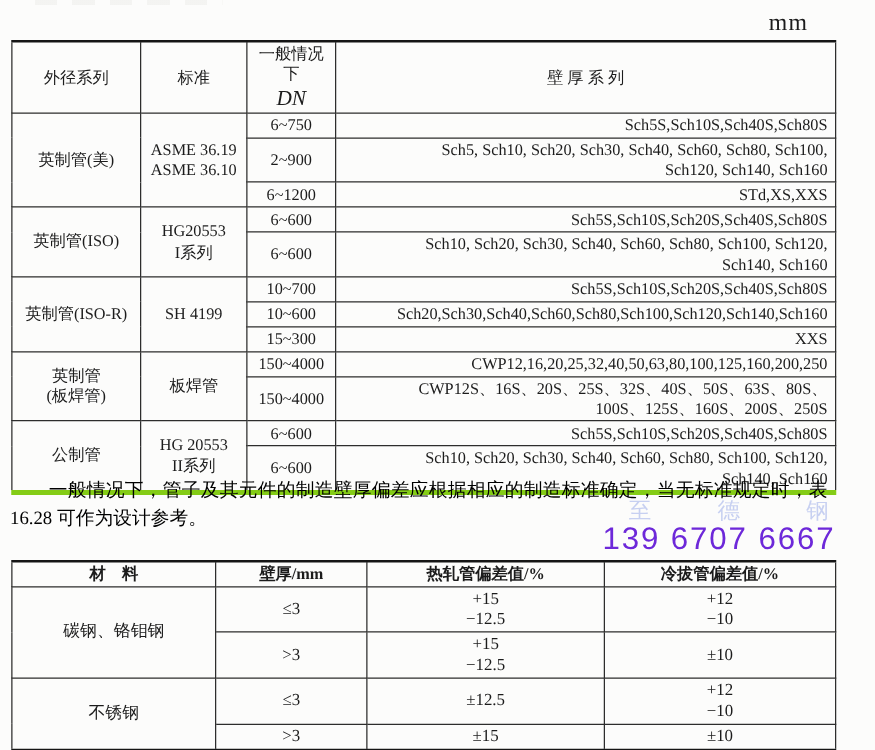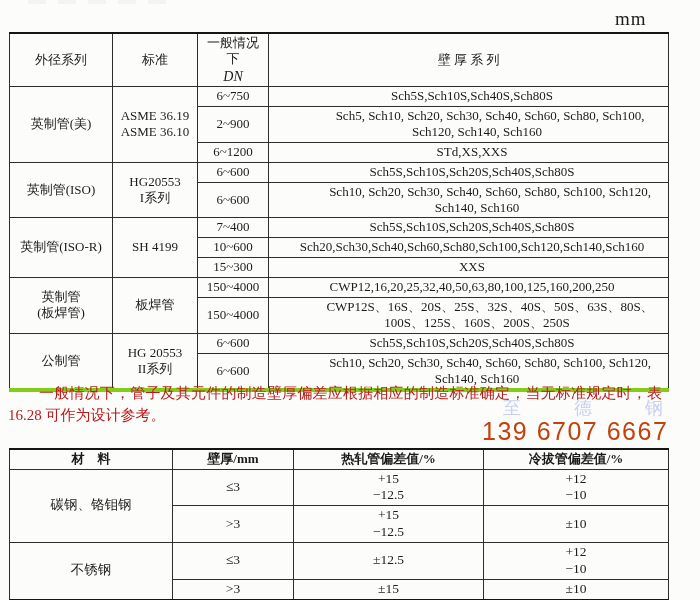--- a/index.html
+++ b/index.html
@@ -33,32 +33,32 @@
     border:1px solid #2d2d2d; padding:1px 4px;
     font-size:13px; font-weight:normal; vertical-align:middle;
     text-align:center; line-height:1.25; overflow:hidden;
   }
   .pre { white-space:pre-line; }
   .t1 { top:32px; border-top:2px solid #151515; border-bottom:4px solid #84cc16; }
   .t1 tr.h  { height:37px; }
   .t1 tr.n  { height:20px; }
   .t1 tr.t  { height:33px; }
   .t1 td.series {
-    text-align:center; padding-left:13px; padding-right:6px;
+    text-align:right; padding-left:13px; padding-right:6px;
   }
   .t1 td.series.indent { text-indent:26px;padding-left:23px; }
-  .t1 th .dn-sub { font-style:italic; font-size:14px; }
+  .t1 th .dn-sub { font-style:italic; font-size:17px; }
   .para {
     position:absolute; top:367px; left:8px; width:654px;
     font-size:15px; line-height:22px; text-indent:31px;
-    text-align:justify; color:#b91c1c;
+    text-align:justify; color:#000000;
   }
   .watermark { position:absolute; font-family:"Liberation Sans", sans-serif; pointer-events:none; }
   .wm1 { top:396px; left:503px; font-size:18px; letter-spacing:24px; color:#c7d0f1; white-space:nowrap; }
-  .wm2 { top:417px; left:482px; font-size:25px; letter-spacing:1.5px; color:#c2410c; white-space:nowrap; }
+  .wm2 { top:417px; left:482px; font-size:25px; letter-spacing:1.5px; color:#6d28d9; white-space:nowrap; }
   .t2 { top:448px; border-top:2px solid #151515; border-bottom:3px solid #151515; }
   .t2 tr.head th { font-weight:bold; }
   .t2 tr.head { height:20px; }
   .t2 tr.r-a { height:35px; }
   .t2 tr.r-b { height:36px; }
   .t2 tr.r-c { height:33px; }
   .t2 tr.r-d { height:20px; }
   .t2 td { font-size:13.5px; }
 </style>
 </head>
@@ -112,21 +112,21 @@
       <td class="series">Sch5S,Sch10S,Sch20S,Sch40S,Sch80S</td>
     </tr>
     <tr class="t">
       <td>6~600</td>
       <td class="series indent">Sch10, Sch20, Sch30, Sch40, Sch60, Sch80, Sch100, Sch120, Sch140, Sch160</td>
     </tr>
 
     <tr class="n">
       <td rowspan="3">英制管(ISO-R)</td>
       <td rowspan="3">SH 4199</td>
-      <td>7~400</td>
+      <td>10~700</td>
       <td class="series">Sch5S,Sch10S,Sch20S,Sch40S,Sch80S</td>
     </tr>
     <tr class="n">
       <td>10~600</td>
       <td class="series">Sch20,Sch30,Sch40,Sch60,Sch80,Sch100,Sch120,Sch140,Sch160</td>
     </tr>
     <tr class="n">
       <td>15~300</td>
       <td class="series">XXS</td>
     </tr>

